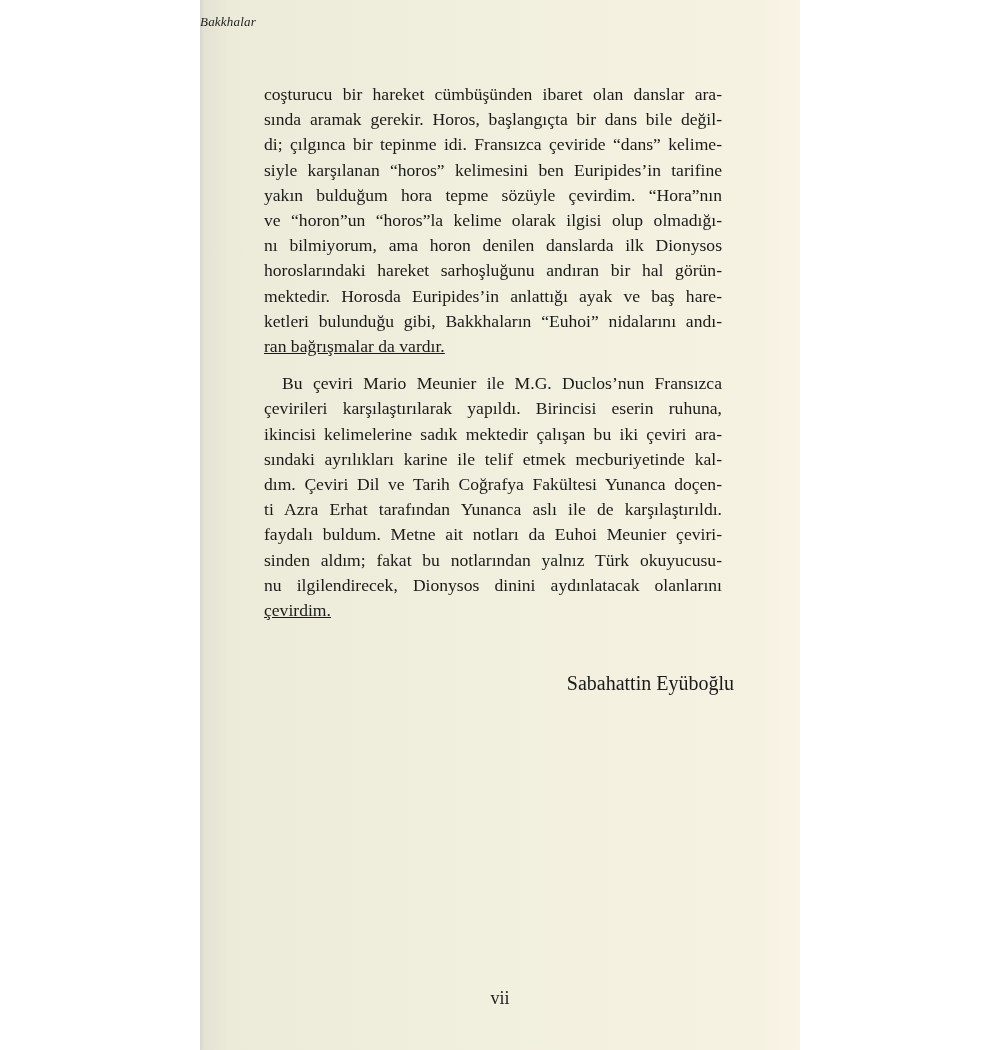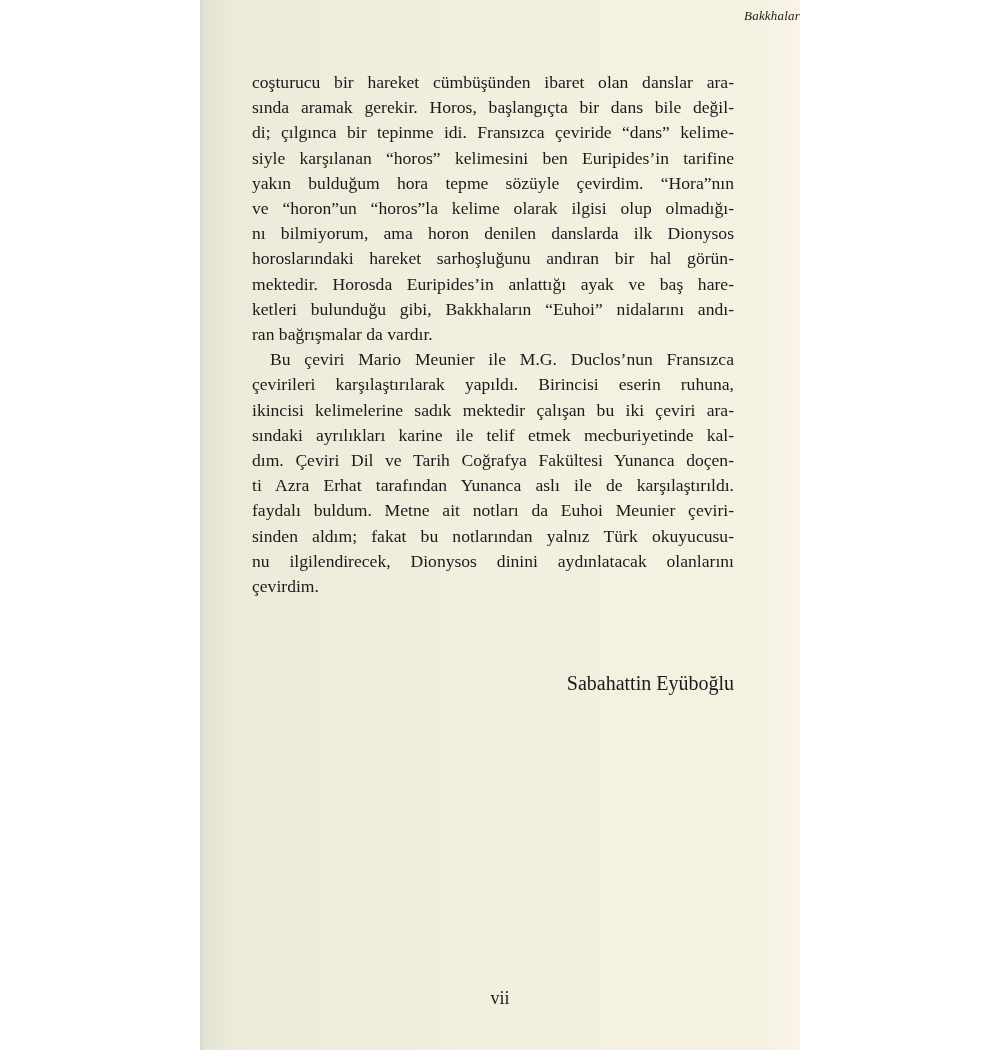--- a/index.html
+++ b/index.html
@@ -16,53 +16,54 @@
   .page {
     position: absolute;
     left: 200px;
     top: 0;
     width: 600px;
     height: 1050px;
     background: linear-gradient(90deg, #d6d6d0 0px, #e3e3d4 4px, #ecebd9 30px, #f1efde 300px, #f6f2e2 560px, #f9f4e6 600px);
   }
   .running-head {
     position: absolute;
-    top: 8px;
+    top: 14px;
     left: 0;
     width: 600px;
-    text-align: right;
+    text-align: left;
     font-family: "Liberation Serif", "DejaVu Serif", serif;
     font-style: italic;
     font-size: 13px;
     color: #222;
     letter-spacing: 0.2px;
   }
   .body-text {
     position: absolute;
     top: 70px;
     left: 52px;
     width: 482px;
     font-family: "Liberation Serif", "DejaVu Serif", serif;
     font-size: 17.6px;
     line-height: 25.2px;
     color: #1a1a1a;
     text-align: justify;
     hyphens: manual;
   }
   .body-text p {
-    margin: 0;
+    margin: 12px;
   }
   .body-text .line {
     display: block;
     text-align: justify;
     text-align-last: justify;
     white-space: nowrap;
   }
   .body-text .line.last {
     text-align-last: left;
+    text-decoration: underline;
   }
   .indent {
     padding-left: 18px;
   }
   .signature {
     position: absolute;
     top: 672px;
     right: 66px;
     font-family: "Liberation Serif", "DejaVu Serif", serif;
     font-size: 20px;

